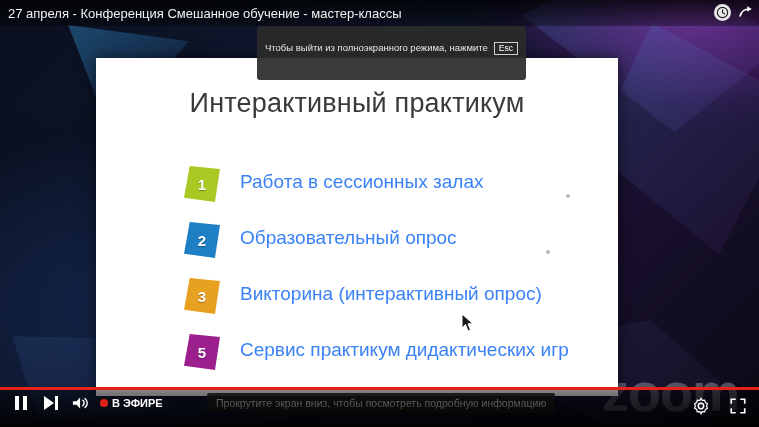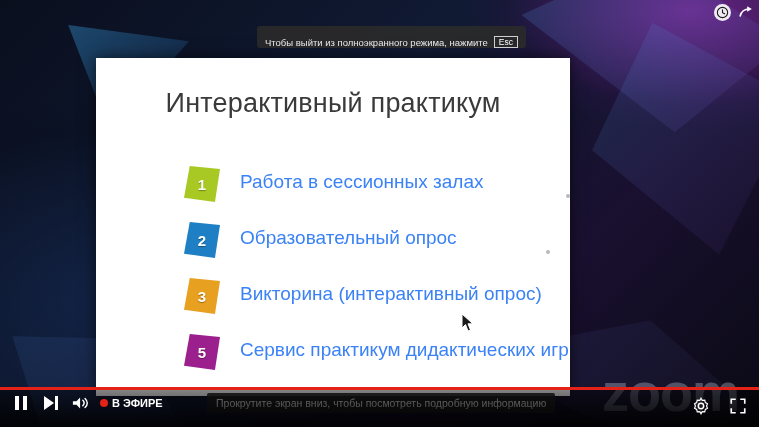--- a/index.html
+++ b/index.html
@@ -52,21 +52,21 @@
     letter-spacing: -1px;
     line-height: 1;
     font-family: "Liberation Sans", sans-serif;
   }
 
   
   .slide {
     position: absolute;
     left: 96px;
     top: 58px;
-    width: 474px;
+    width: 522px;
     height: 338px;
     background: #ffffff;
     box-shadow: 0 0 14px rgba(0,0,0,0.6);
     overflow: hidden;
   }
   .slide-title {
     position: absolute;
     left: 0; right: 0;
     top: 30px;
     text-align: center;
@@ -146,35 +146,34 @@
 
   
   .fs-hint {
     position: absolute;
     left: 257px;
     top: 26px;
     height: 22px;
     background: rgba(42,42,42,0.92);
     border-radius: 3px;
     display: flex;
-    align-items: flex-end;
-    padding: 0 8px;
+    align-items: flex-start;
+    padding: 16px 8px;
     gap: 6px;
     color: #e8e8e8;
     font-size: 9.5px;
     white-space: nowrap;
   }
   .kbd {
     border: 1px solid #cfcfcf;
     border-radius: 0;
     padding: 1px 4px;
     font-size: 8.5px;
     color: #fff;
     line-height: 1;
-    margin-top: 26px;
   }
 
   
   .cam-panel {
     position: absolute;
     right: 0;
     top: 0;
     width: 126px;
     height: 66px;
     background: #101010;
@@ -370,20 +369,23 @@
 
     </div>
 
     <div class="cursor">
       <svg width="12" height="18" viewBox="0 0 12 18">
         <path d="M0 0 L0 14 L3.5 10.5 L6 17 L8.5 16 L6 9.8 L11 9.8 Z" fill="#1a1a1a" stroke="#ffffff" stroke-width="1"></path>
       </svg>
     </div>
   </div>
 
+  <div class="topbar">
+    <div class="topbar-title">27 апреля - Конференция Смешанное обучение - мастер-классы</div>
+  </div>
 
   <div class="fs-hint">
     <span>Чтобы выйти из полноэкранного режима, нажмите</span>
     <span class="kbd">Esc</span>
   </div>
 
 
   <div class="cam-icons">
     <div class="circle-icon">
       <svg width="13" height="13" viewBox="0 0 24 24">

